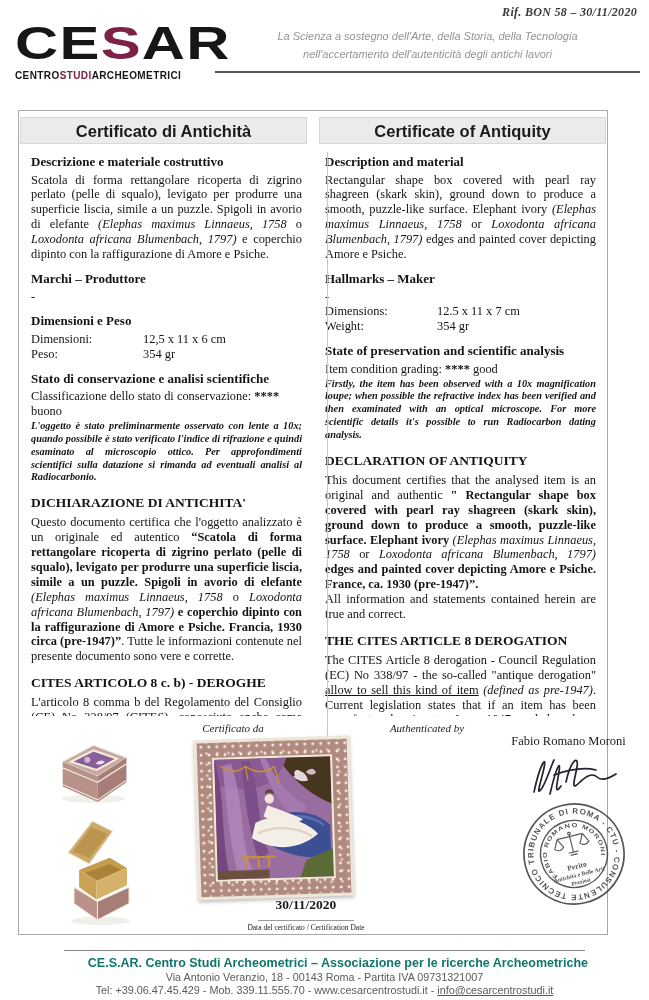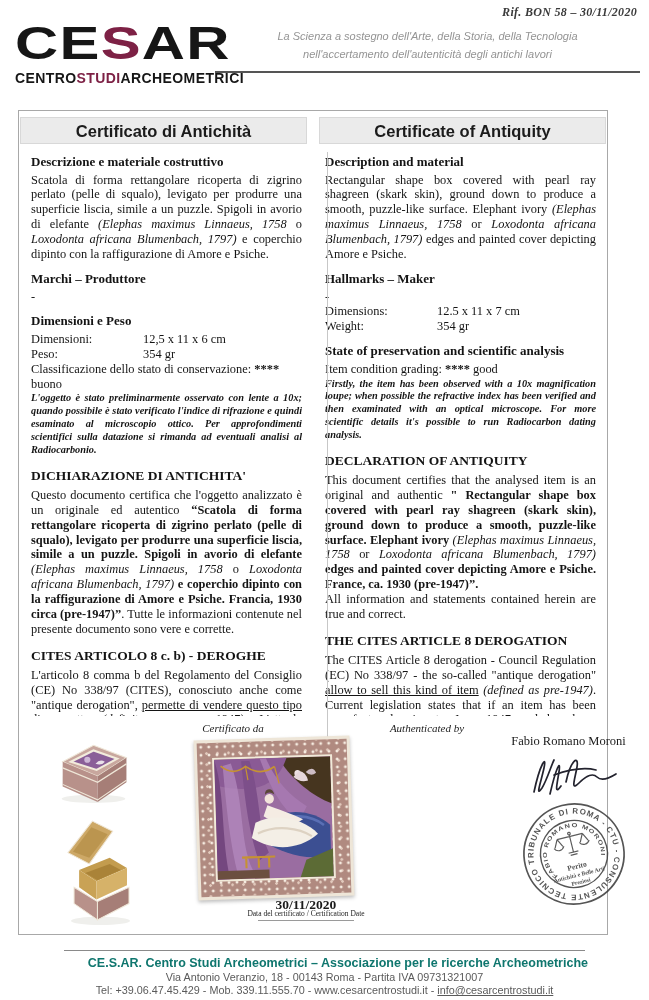--- a/index.html
+++ b/index.html
@@ -4,21 +4,21 @@
 <style>
   *{margin:0;padding:0;box-sizing:border-box}
   html,body{background:#fff}
   body{width:649px;height:1000px;font-family:"Liberation Serif",serif;color:#141414;position:relative;overflow:hidden}
   .page{position:absolute;inset:0;background:#fff}
 
   
   .ref{position:absolute;top:5px;right:12px;font-family:"Liberation Serif",serif;font-style:italic;font-weight:bold;font-size:12px;color:#3a3a3a;letter-spacing:.3px}
   .logo{position:absolute;left:15px;top:20px}
   .logo-main{font-family:"Liberation Sans",sans-serif;font-weight:bold;font-size:46px;line-height:1;color:#161616;transform:scaleX(1.3);transform-origin:left top;white-space:nowrap;letter-spacing:1px}
-  .logo-sub{font-family:"Liberation Sans",sans-serif;font-weight:bold;font-size:14px;color:#161616;margin-top:4px;letter-spacing:.4px;white-space:nowrap}
+  .logo-sub{font-family:"Liberation Sans",sans-serif;font-weight:bold;font-size:10px;color:#161616;margin-top:4px;letter-spacing:.4px;white-space:nowrap}
   .maroon{color:#7d2145}
   .tagline{position:absolute;left:215px;top:30px;width:425px;text-align:center;font-family:"Liberation Sans",sans-serif;font-style:italic;font-size:11px;color:#949494;padding-bottom:11px;border-bottom:2px solid #555}
   .tagline .t2{margin-top:6px}
 
   
   .main{position:absolute;left:18px;top:110px;width:590px;height:825px;border:1px solid #a8a8a8;background:#fff}
   .columns{display:flex;height:605px;overflow:hidden;padding-top:6px}
   .divider{position:absolute;left:308px;top:41px;height:606px;width:1px;background:#c7c7c7}
   .col{width:50%;font-size:12.4px;line-height:1.2}
   .col-title{background:#ebebeb;border:1px solid #d8d8d8;text-align:center;font-family:"Liberation Sans",sans-serif;font-weight:bold;font-size:16.5px;color:#1b1b1b;padding:4px 0;height:27px}
@@ -44,21 +44,21 @@
   .cap-right{left:353px}
   .photo1{position:absolute;left:30px;top:18px;width:88px;height:72px}
   .photo2{position:absolute;left:42px;top:98px;width:78px;height:114px}
   .central{position:absolute;left:177px;top:22px;width:156px;height:160px;transform:rotate(-1.8deg)}
   .ivory-outer{width:100%;height:100%;background:#eee6d8;padding:3px;box-shadow:0 2px 4px rgba(0,0,0,.25)}
   .shagreen{width:100%;height:100%;padding:15px;background-color:#b08a80;background-image:radial-gradient(circle,#f6ece1 1.1px,rgba(246,236,225,0) 1.8px),radial-gradient(circle,#e2cabd 1px,rgba(226,202,189,0) 1.6px);background-size:8px 8px,11px 11px;background-position:0 0,4px 5px}
   .ivory-inner{width:100%;height:100%;border:2px solid #f1ead9}
   .painting{width:100%;height:100%;display:block}
   .date{position:absolute;left:207px;top:181px;width:160px;text-align:center;font-weight:bold;font-size:13.5px;color:#1a1a1a}
   .date-line{position:absolute;left:239px;top:204px;width:96px;border-top:1px solid #9a9a9a}
-  .date-cap{position:absolute;left:187px;top:193px;width:200px;text-align:center;font-size:7.5px;color:#222}
+  .date-cap{position:absolute;left:187px;top:207px;width:200px;text-align:center;font-size:7.5px;color:#222}
   .expert{position:absolute;left:487px;top:18px;width:125px;text-align:center;font-size:12.5px;color:#1a1a1a}
   .sig{position:absolute;left:507px;top:34px;width:95px;height:52px}
   .stamp{position:absolute;left:497px;top:80px;width:116px;height:116px;transform:rotate(-14deg);opacity:.87}
 
   
   .footer-rule{position:absolute;top:950px;left:64px;width:521px;border-top:1.5px solid #8a8a8a}
   .f1{position:absolute;top:956px;left:0;width:588px;text-align:right;font-family:"Liberation Sans",sans-serif;font-weight:bold;font-size:12.5px;color:#0f766e}
   .f2{position:absolute;top:971px;left:0;width:649px;text-align:center;font-family:"Liberation Sans",sans-serif;font-size:10.8px;color:#5a5a5a}
   .f3{position:absolute;top:984px;left:0;width:649px;text-align:center;font-family:"Liberation Sans",sans-serif;font-size:10.8px;color:#5a5a5a}
 </style>
@@ -90,20 +90,21 @@
           <p class="dash">-</p>
           <div class="sec-h">Dimensioni e Peso</div>
           <div class="kv">
               <span class="k">Dimensioni:</span>
               <span class="v">12,5 x 11 x 6 cm</span>
             </div>
           <div class="kv">
               <span class="k">Peso:</span>
               <span class="v">354 gr</span>
             </div>
+          <div class="sec-h">Stato di conservazione e analisi scientifiche</div>
           <p><span class="seg-n">Classificazione dello stato di conservazione: </span><span class="seg-b">****</span><span class="seg-n"> buono</span></p>
           <p class="fineprint">L'oggetto è stato preliminarmente osservato con lente a 10x; quando possibile è stato verificato l'indice di rifrazione e quindi esaminato al microscopio ottico. Per approfondimenti scientifici sulla datazione si rimanda ad eventuali analisi al Radiocarbonio.</p>
           <div class="center-h">DICHIARAZIONE DI ANTICHITA'</div>
           <p class="para"><span class="seg-n">Questo documento certifica che l'oggetto analizzato è un originale ed autentico </span><span class="seg-b">“Scatola di forma rettangolare ricoperta di zigrino perlato (pelle di squalo), levigato per produrre una superficie liscia, simile a un puzzle. Spigoli in avorio di elefante </span><span class="seg-i">(Elephas maximus Linnaeus, 1758</span><span class="seg-n"> o </span><span class="seg-i">Loxodonta africana Blumenbach, 1797)</span><span class="seg-b"> e coperchio dipinto con la raffigurazione di Amore e Psiche. Francia, 1930 circa (pre-1947)”</span><span class="seg-n">. Tutte le informazioni contenute nel presente documento sono vere e corrette.</span></p>
           <div class="center-h">CITES ARTICOLO 8 c. b) - DEROGHE</div>
           <p class="para"><span class="seg-n">L'articolo 8 comma b del Regolamento del Consiglio (CE) No 338/97 (CITES), conosciuto anche come "antique derogation", </span><span class="seg-u">permette di vendere questo tipo di oggetto</span><span class="seg-n"> </span><span class="seg-i">(definito come pre-1947)</span><span class="seg-n">. L'attuale legislazione prevede infatti l'esenzione dalla certificazione CITES per gli oggetti lavorati e acquisiti prima del giugno 1947 e sensibilmente modificati dal loro stato naturale per uso ornamentale, artistico, nella gioielleria o come strumento musicale </span></p>
         </div>
       </div>
 
       <div class="col col-right">

